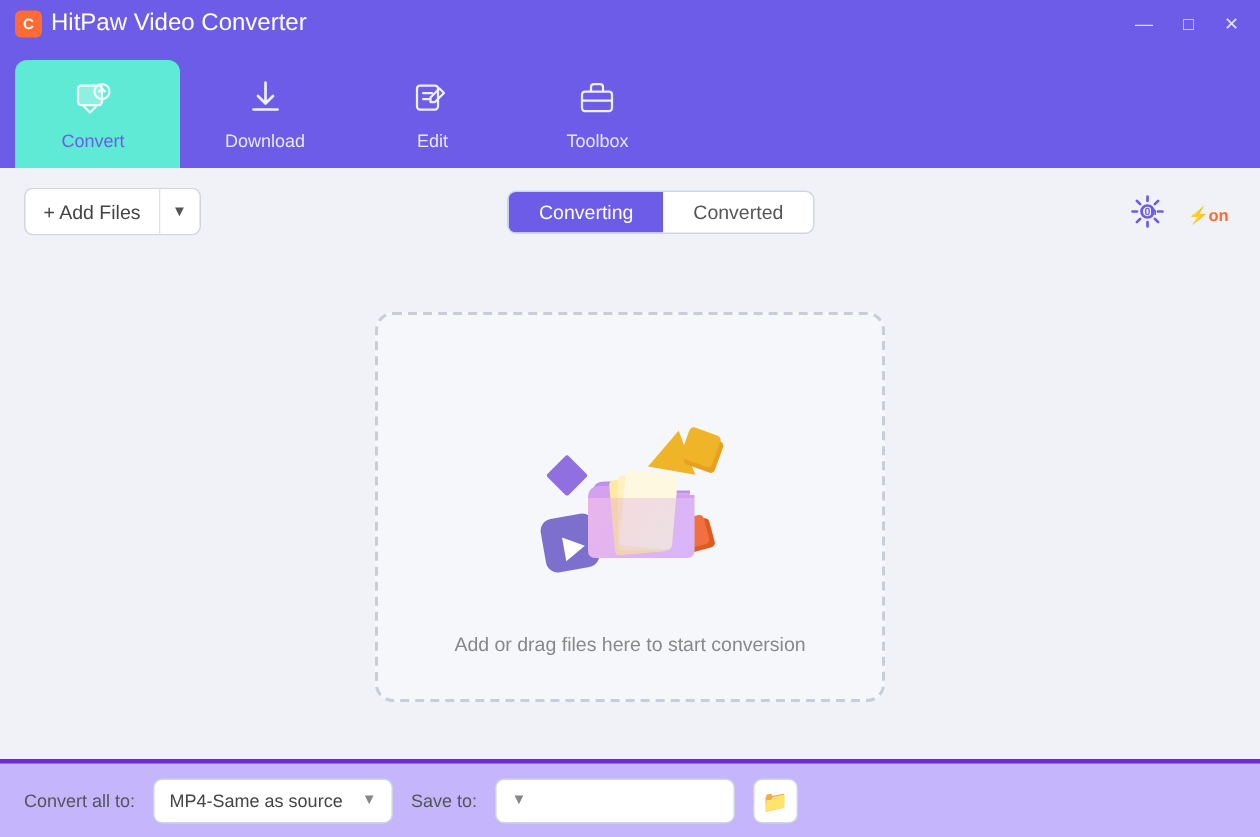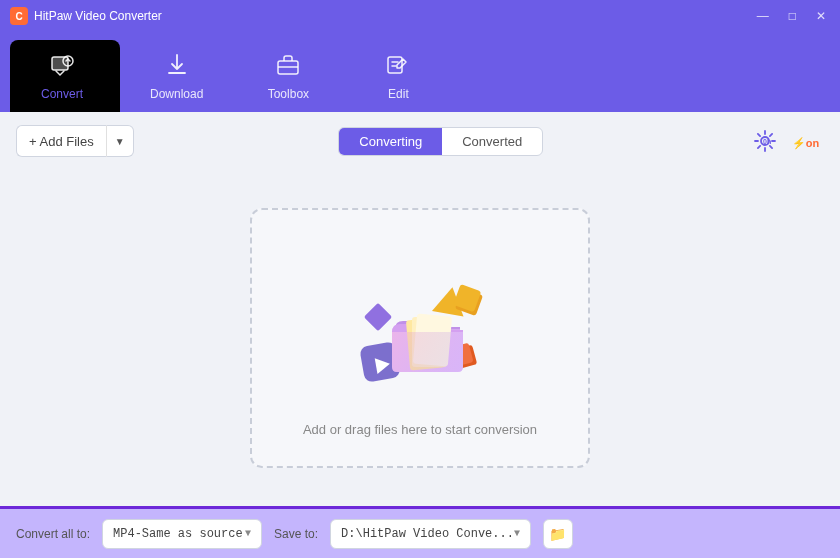--- a/index.html
+++ b/index.html
@@ -73,21 +73,21 @@
       gap: 4px;
       padding: 10px 30px;
       cursor: pointer;
       color: rgba(255,255,255,0.85);
       font-size: 13px;
       border-radius: 8px 8px 0 0;
       min-width: 110px;
       height: 72px;
     }
     .nav-tab.active {
-      background: #000000;
+      background: #5eead4;
       color: #6c5ce7;
       padding-left: 24px;
     }
     .nav-icon {
       font-size: 22px;
       line-height: 1;
     }
     .nav-label {
       font-size: 12px;
       font-weight: 500;
@@ -240,21 +240,20 @@
       background: white;
       border: 1px solid #d0d5e0;
       border-radius: 6px;
       padding: 5px 10px;
       font-size: 12px;
       color: #444;
       gap: 0;
       cursor: pointer;
       height: 30px;
       min-width: 160px;
-      font-family: Liberation Mono, monospace;
     }
     .bottom-select-text { flex: 1; }
     .bottom-select-arrow { color: #888; font-size: 10px; }
     .save-to-select {
       min-width: 160px;
     }
     .folder-browse-btn {
       width: 30px;
       height: 30px;
       display: flex;
@@ -281,21 +280,21 @@
     }
   </style>
 </head>
 <body>
 
 <div class="title-bar">
   <div class="title-bar-left">
     <div class="title-bar-logo">
       <span>C</span>
     </div>
-    <span style="color:white;font-size:12px;">HitPaw Video Converter</span>
+    <span style="color:white;font-size:16px;">HitPaw Video Converter</span>
   </div>
   <div class="title-bar-controls">
     <button class="title-bar-btn">—</button>
     <button class="title-bar-btn">□</button>
     <button class="title-bar-btn">✕</button>
   </div>
 </div>
 
 <div class="nav-bar">
   <div class="nav-tab active">
@@ -314,36 +313,36 @@
       <svg width="28" height="28" viewBox="0 0 28 28" fill="none">
         <path d="M14 4 L14 18 M9 13 L14 18 L19 13" stroke="rgba(255,255,255,0.9)" stroke-width="1.8" fill="none" stroke-linecap="round" stroke-linejoin="round"></path>
         <path d="M6 22 L22 22" stroke="rgba(255,255,255,0.9)" stroke-width="1.8" stroke-linecap="round"></path>
       </svg>
     </span>
     <span class="nav-label">Download</span>
   </div>
   <div class="nav-tab">
     <span class="nav-icon">
       <svg width="28" height="28" viewBox="0 0 28 28" fill="none">
+        <rect x="4" y="6" width="14" height="16" rx="2" fill="none" stroke="rgba(255,255,255,0.9)" stroke-width="1.5"></rect>
+        <path d="M8 11 L14 11 M8 15 L12 15" stroke="rgba(255,255,255,0.9)" stroke-width="1.5" stroke-linecap="round"></path>
+        <path d="M19 8 L22 11 L16 17 L13 17 L13 14 Z" fill="none" stroke="rgba(255,255,255,0.9)" stroke-width="1.5" stroke-linejoin="round"></path>
+      </svg>
+    </span>
+    <span class="nav-label">Edit</span>
+  </div>
+  <div class="nav-tab">
+    <span class="nav-icon">
+      <svg width="28" height="28" viewBox="0 0 28 28" fill="none">
         <rect x="4" y="10" width="20" height="13" rx="2" fill="none" stroke="rgba(255,255,255,0.9)" stroke-width="1.5"></rect>
         <path d="M10 10 L10 7 Q10 5 12 5 L16 5 Q18 5 18 7 L18 10" fill="none" stroke="rgba(255,255,255,0.9)" stroke-width="1.5"></path>
         <line x1="4" y1="16" x2="24" y2="16" stroke="rgba(255,255,255,0.9)" stroke-width="1.5"></line>
       </svg>
     </span>
     <span class="nav-label">Toolbox</span>
-  </div>
-  <div class="nav-tab">
-    <span class="nav-icon">
-      <svg width="28" height="28" viewBox="0 0 28 28" fill="none">
-        <rect x="4" y="6" width="14" height="16" rx="2" fill="none" stroke="rgba(255,255,255,0.9)" stroke-width="1.5"></rect>
-        <path d="M8 11 L14 11 M8 15 L12 15" stroke="rgba(255,255,255,0.9)" stroke-width="1.5" stroke-linecap="round"></path>
-        <path d="M19 8 L22 11 L16 17 L13 17 L13 14 Z" fill="none" stroke="rgba(255,255,255,0.9)" stroke-width="1.5" stroke-linejoin="round"></path>
-      </svg>
-    </span>
-    <span class="nav-label">Edit</span>
   </div>
 </div>
 
 <div class="main-content">
 
   <div class="toolbar">
     <div class="toolbar-left">
       <button class="add-files-btn">
         <span>+ Add Files</span>
       </button>
@@ -421,21 +420,20 @@
   </div>
 
   <div class="bottom-bar">
     <span class="bottom-label">Convert all to:</span>
     <div class="bottom-select">
       <span class="bottom-select-text">MP4-Same as source</span>
       <span class="bottom-select-arrow">▼</span>
     </div>
     <span class="bottom-label">Save to:</span>
     <div class="bottom-select save-to-select">
-      <span class="bottom-select-text">D:\HitPaw Video Conve...</span>
       <span class="bottom-select-arrow">▼</span>
     </div>
     <button class="folder-browse-btn">
       <span>📁</span>
     </button>
     <div class="spacer"></div>
   </div>
 </div>
 
 </body></html>

